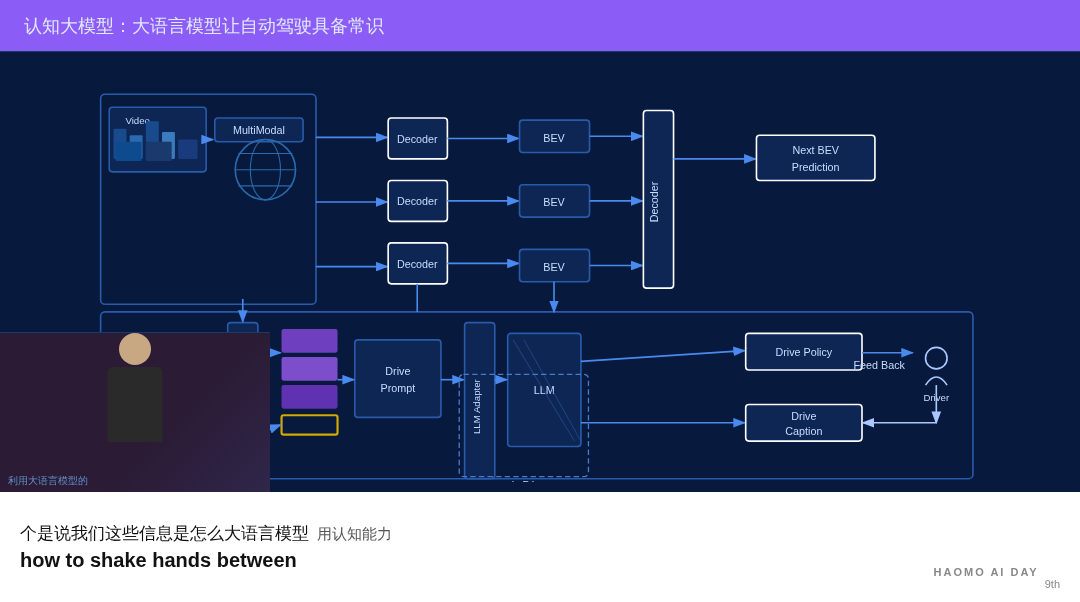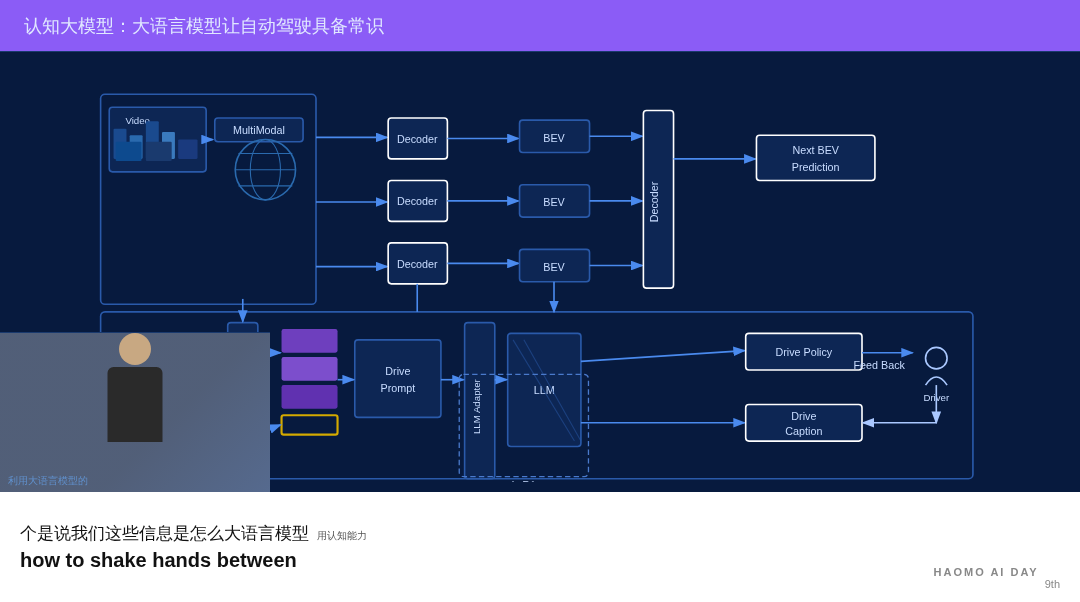--- a/index.html
+++ b/index.html
@@ -52,21 +52,21 @@
       padding: 10px 24px;
     }
 
     
     .speaker-thumb {
       position: absolute;
       bottom: 110px;
       left: 0;
       width: 270px;
       height: 160px;
-      background: #ffffff;
+      background: #7f1d1d;
       border-top: 1px solid #1a3a6e;
       overflow: hidden;
       display: flex;
       align-items: flex-end;
       justify-content: center;
     }
     .speaker-head {
       width: 32px;
       height: 32px;
       border-radius: 50%;
@@ -408,20 +408,20 @@
       <div class="speaker-head"></div>
       <div class="speaker-body"></div>
     </div>
   </div>
   <div class="speaker-label">利用大语言模型的</div>
 </div>
 
 <div class="subtitle-bar">
   <div style="display:flex; align-items:baseline; gap:8px;">
     <span class="subtitle-cn">个是说我们这些信息是怎么大语言模型</span>
-    <span class="subtitle-cn" style="color:#555; font-size:10px;font-family:Liberation Serif, serif;">用认知能力</span>
+    <span class="subtitle-cn" style="color:#555; font-size:15px;font-family:Liberation Serif, serif;">用认知能力</span>
   </div>
   <span class="subtitle-en">how to shake hands between</span>
   <div class="subtitle-right">
     <span class="subtitle-right-logo">HAOMO AI DAY</span>
     <span class="subtitle-right-day">9th</span>
   </div>
 </div>
 
 </body></html>

